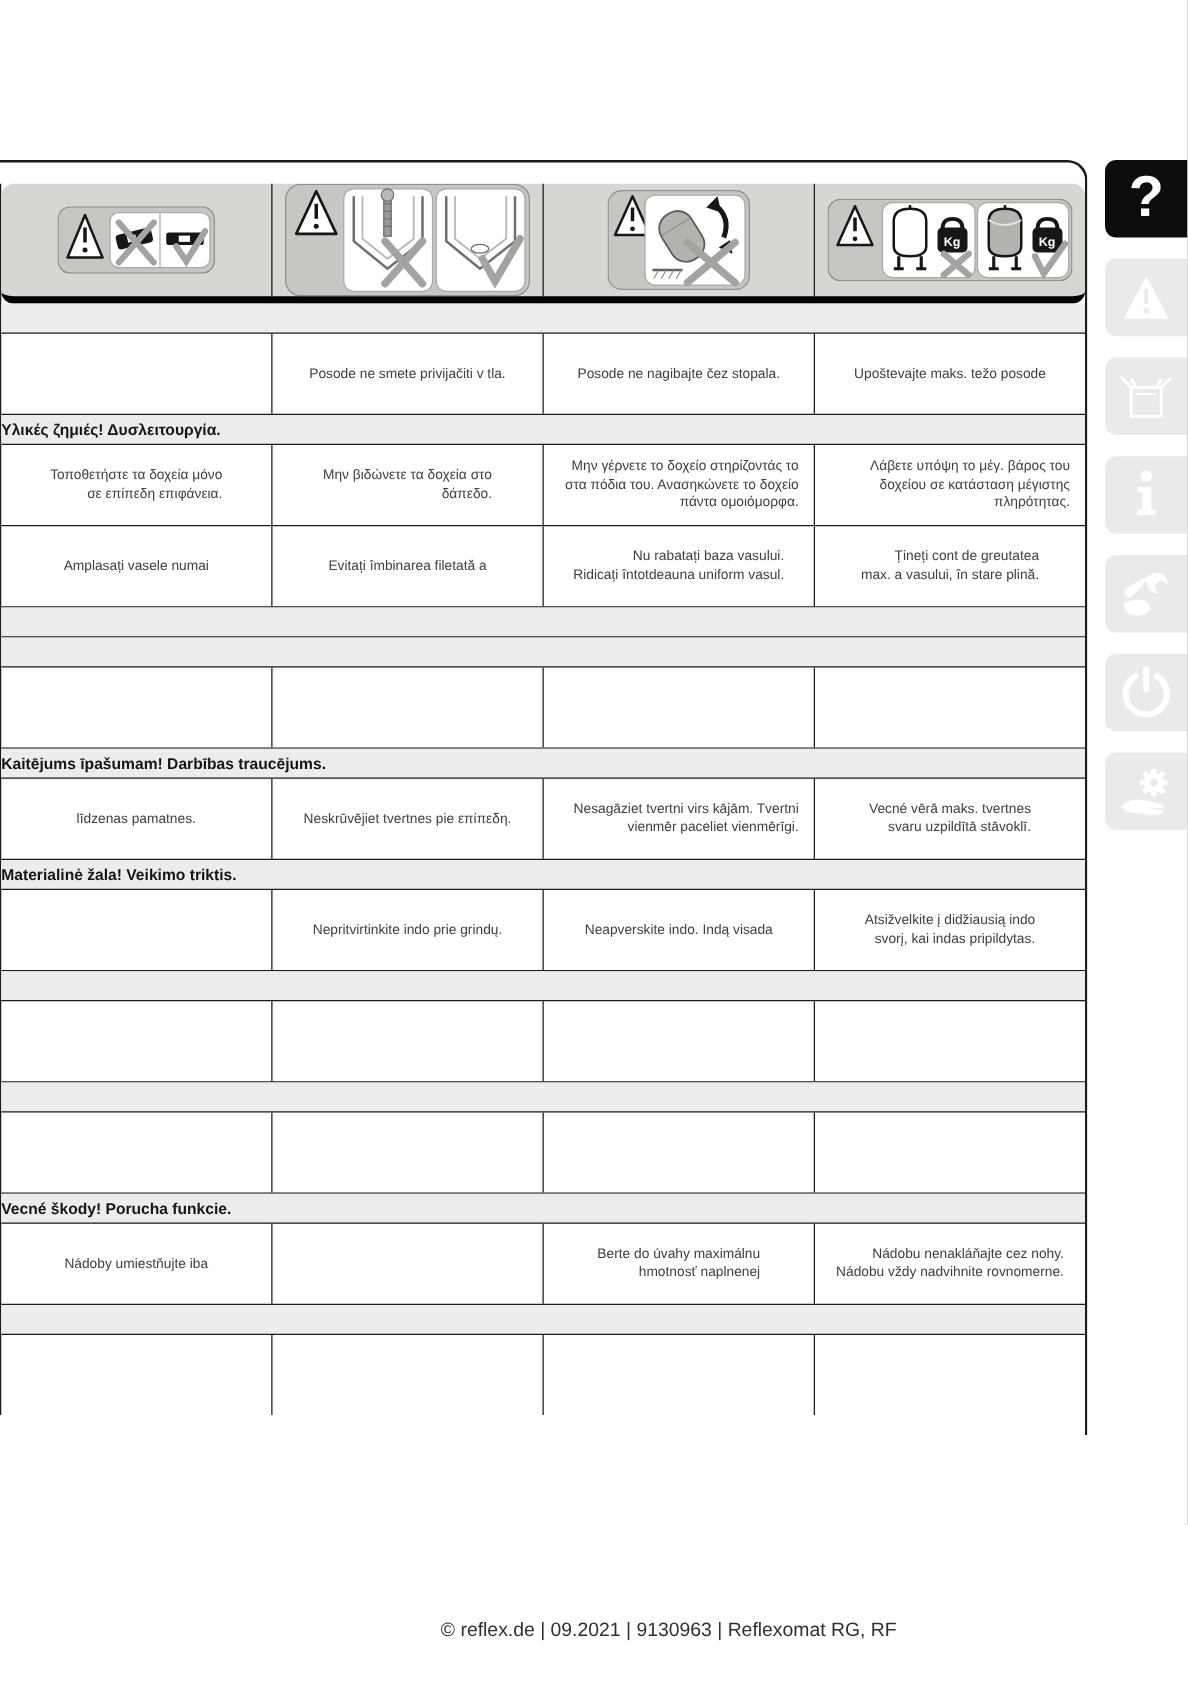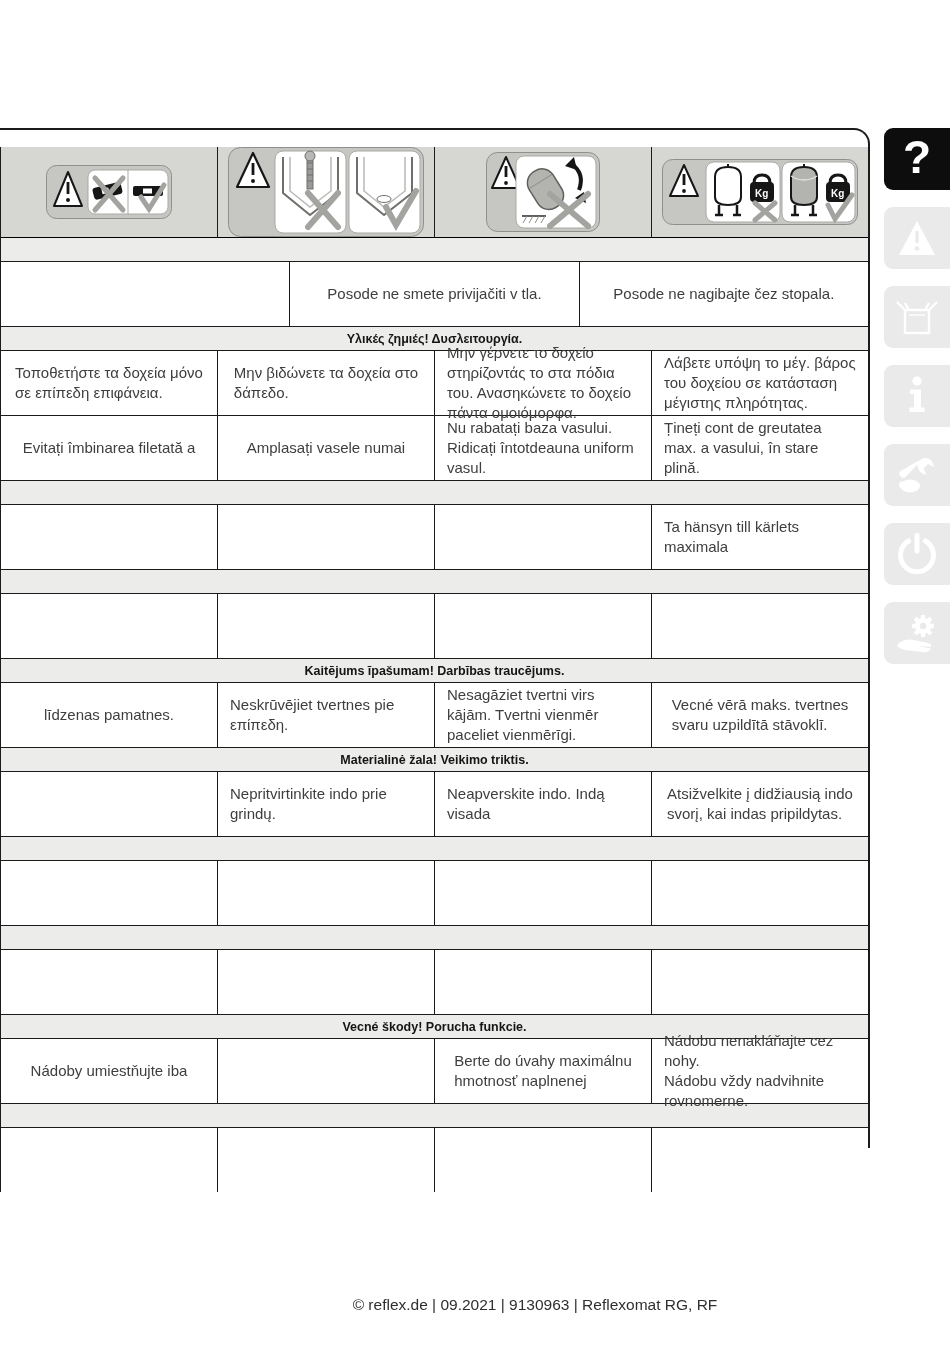--- a/index.html
+++ b/index.html
@@ -8,34 +8,34 @@
     font-family:"Liberation Sans", sans-serif; overflow:hidden;
   }
   
   .frame {
     position:absolute; left:0; top:128px; width:868px; height:1018px;
     border-top:2px solid #1b1b1b; border-right:2px solid #1b1b1b;
     border-top-right-radius:16px; pointer-events:none;
   }
   
   .wtable { position:absolute; left:0; top:147px; width:868px; border-left:1px solid #1b1b1b; box-sizing:border-box; }
-  .icon-row { display:flex; height:90px; background:#d6d6d3; border-bottom:1px solid #000000; }
+  .icon-row { display:flex; height:90px; background:#d6d6d3; border-bottom:6px solid #000000;border-radius:10px; }
   .icon-cell { flex:1 1 0; display:flex; align-items:center; justify-content:center; border-right:1px solid #1b1b1b; }
   .icon-cell:last-child { border-right:none; }
   .secbar {
     height:23px; background:#ececea; border-bottom:1px solid #1b1b1b;
-    display:flex; align-items:center; justify-content:center;
+    display:flex; align-items:center; justify-content:flex-start;
     font-weight:bold; font-size:12.5px; color:#151515;
   }
   .row { display:flex; height:64px; border-bottom:1px solid #1b1b1b; }
   .row.last { border-bottom:none; }
   .cell {
     flex:1 1 0; display:flex; align-items:center; justify-content:center;
-    text-align:left; padding:3px 12px; box-sizing:border-box;
-    font-size:15px; line-height:1.32; color:#3e3e3e; white-space:pre-line;
+    text-align:right; padding:3px 12px; box-sizing:border-box;
+    font-size:11px; line-height:1.32; color:#3e3e3e; white-space:pre-line;
     border-right:1px solid #1b1b1b;
   }
   .cell:last-child { border-right:none; }
   
   .tab {
     position:absolute; left:884px; width:66px; height:62px; background:#eaeaea;
     border-radius:9px 0 0 9px; display:flex; align-items:center; justify-content:center;
   }
   .tab.active { background:#0d0d0d; }
   .tab .qmark { color:#ffffff; font-size:46px; font-weight:bold; line-height:1; transform:translateY(-2px); }
@@ -157,52 +157,47 @@
       </div>
     </div>
 
     <div class="secbar">
         <span></span>
       </div>
     <div class="row">
       <div class="cell"></div>
       <div class="cell">Posode ne smete privijačiti v tla.</div>
       <div class="cell">Posode ne nagibajte čez stopala.</div>
+      <div class="cell">Upoštevajte maks. težo posode</div>
     </div>
 
     <div class="secbar">
         <span>Υλικές ζημιές! Δυσλειτουργία.</span>
       </div>
     <div class="row">
       <div class="cell">Τοποθετήστε τα δοχεία μόνο
 σε επίπεδη επιφάνεια.</div>
       <div class="cell">Μην βιδώνετε τα δοχεία στο
 δάπεδο.</div>
       <div class="cell">Μην γέρνετε το δοχείο στηρίζοντάς το στα πόδια του. Ανασηκώνετε το δοχείο πάντα ομοιόμορφα.</div>
       <div class="cell">Λάβετε υπόψη το μέγ. βάρος του δοχείου σε κατάσταση μέγιστης πληρότητας.</div>
     </div>
 
     <div class="row">
+      <div class="cell">Amplasați vasele numai</div>
       <div class="cell">Evitați îmbinarea filetată a</div>
-      <div class="cell">Amplasați vasele numai</div>
       <div class="cell">Nu rabatați baza vasului.
 Ridicați întotdeauna uniform vasul.</div>
       <div class="cell">Țineți cont de greutatea
 max. a vasului, în stare plină.</div>
     </div>
 
     <div class="secbar">
         <span></span>
       </div>
-    <div class="row">
-      <div class="cell"></div>
-      <div class="cell"></div>
-      <div class="cell"></div>
-      <div class="cell">Ta hänsyn till kärlets maximala</div>
-    </div>
 
     <div class="secbar">
         <span></span>
       </div>
     <div class="row">
       <div class="cell"></div>
       <div class="cell"></div>
       <div class="cell"></div>
       <div class="cell"></div>
     </div>

